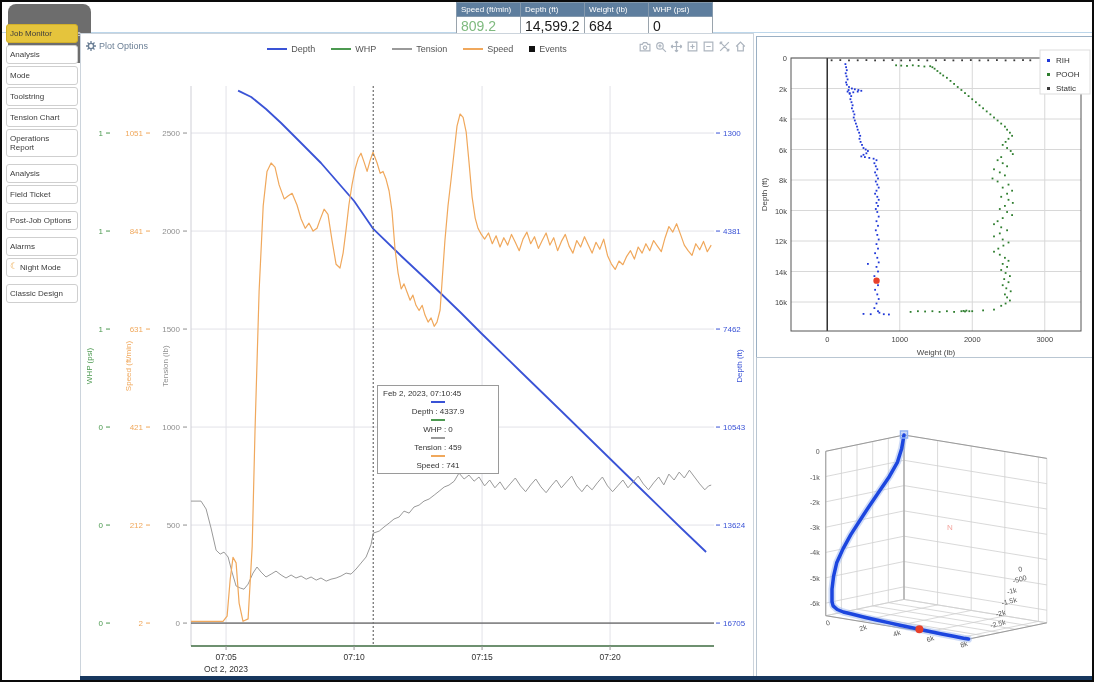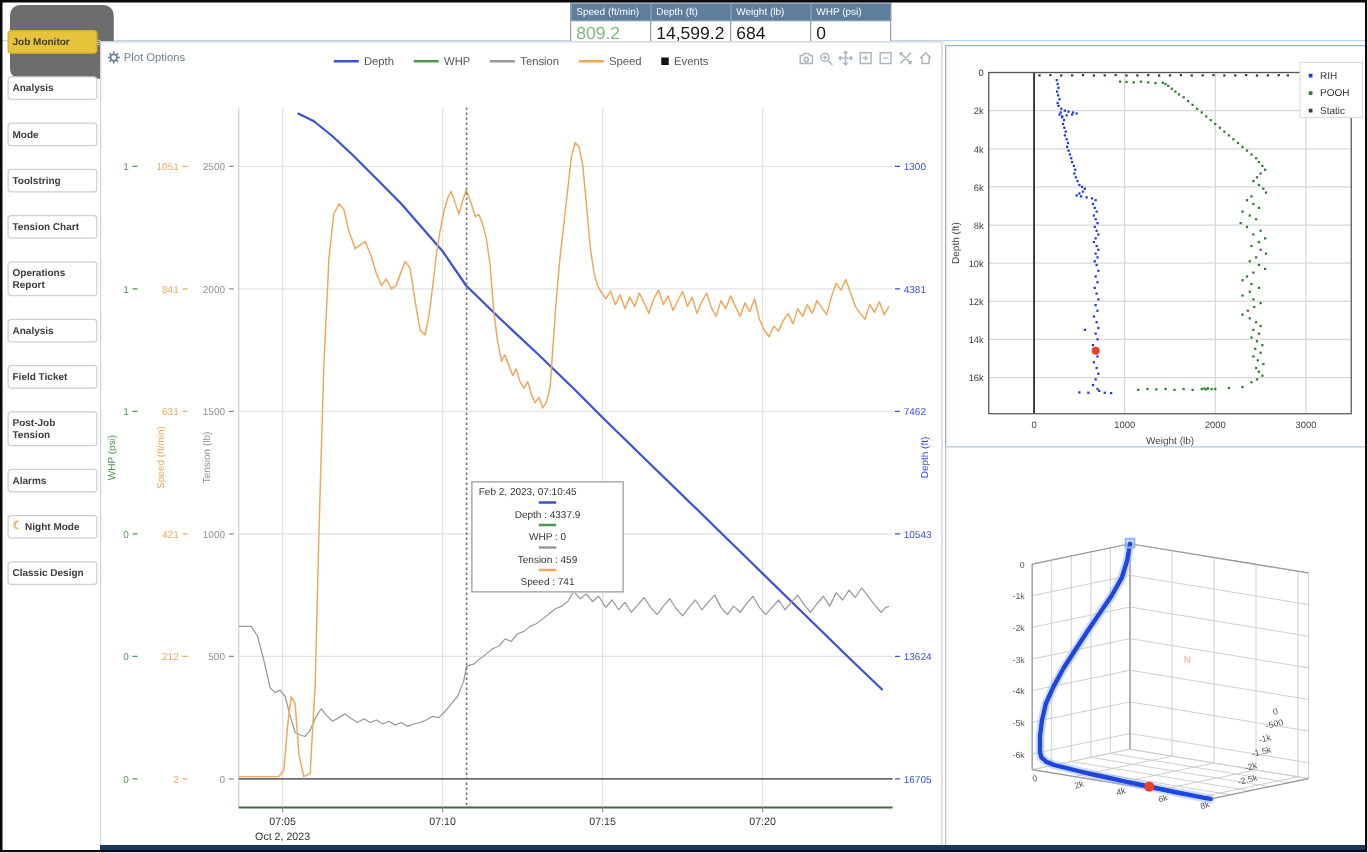--- a/index.html
+++ b/index.html
@@ -12,21 +12,21 @@
   .bars{display:inline-flex;align-items:flex-end;gap:1px;height:8px;}
   .bars i{display:block;width:2px;background:#3fae49;}
   
   .stats{position:absolute;left:456px;top:2px;border-collapse:collapse;}
   .stats th{background:#5e7e9e;color:#fff;font-weight:normal;font-size:8px;text-align:left;
     padding:2px 4px;border:1px solid #8499ad;width:55px;}
   .stats td{font-size:14px;color:#1a1a1a;border:1px solid #9aa4ad;padding:1px 4px;background:#fff;}
   
   #sidebar{position:absolute;left:6px;top:24px;width:72px;}
   .sb-item{background:#fff;border:1px solid #cfcfcf;border-radius:3px;font-size:8px;color:#3c3c3c;
-    padding:4px 3px;margin-bottom:18px;cursor:pointer;display:flex;align-items:flex-start;gap:2px;font-weight:bold;}
+    padding:4px 3px;margin-bottom:2px;cursor:pointer;display:flex;align-items:flex-start;gap:2px;}
   .sb-item.sel{background:#e5c43c;border-color:#d2b02a;}
   .sb-gap{margin-top:7px;}
   .moon{color:#eaa13e;font-size:9px;line-height:6px;}
   
   #main-panel{position:absolute;left:80px;top:33px;width:672px;height:643px;border:1px solid #ccd4dc;background:#fff;}
   #rt-panel{position:absolute;left:756px;top:36px;width:337px;height:320px;border:1px solid #9ab0c4;background:#fff;}
   #rb-panel{position:absolute;left:756px;top:357px;width:337px;height:319px;border:1px solid #b9c6d2;background:#fff;}
   .navy-bar{position:absolute;left:80px;top:676px;width:1013px;height:4px;background:#17375e;}
   
   .plot-options{position:absolute;left:5px;top:7px;display:flex;align-items:center;gap:3px;
@@ -99,21 +99,21 @@
       <div class="sb-item">
         <span>Operations Report</span>
       </div>
       <div class="sb-item sb-gap">
         <span>Analysis</span>
       </div>
       <div class="sb-item">
         <span>Field Ticket</span>
       </div>
       <div class="sb-item sb-gap">
-        <span>Post-Job Tension</span>
+        <span>Post-Job Options</span>
       </div>
       <div class="sb-item sb-gap">
         <span>Alarms</span>
       </div>
       <div class="sb-item">
         <span class="moon">☾</span>
         <span>Night Mode</span>
       </div>
       <div class="sb-item sb-gap">
         <span>Classic Design</span>

